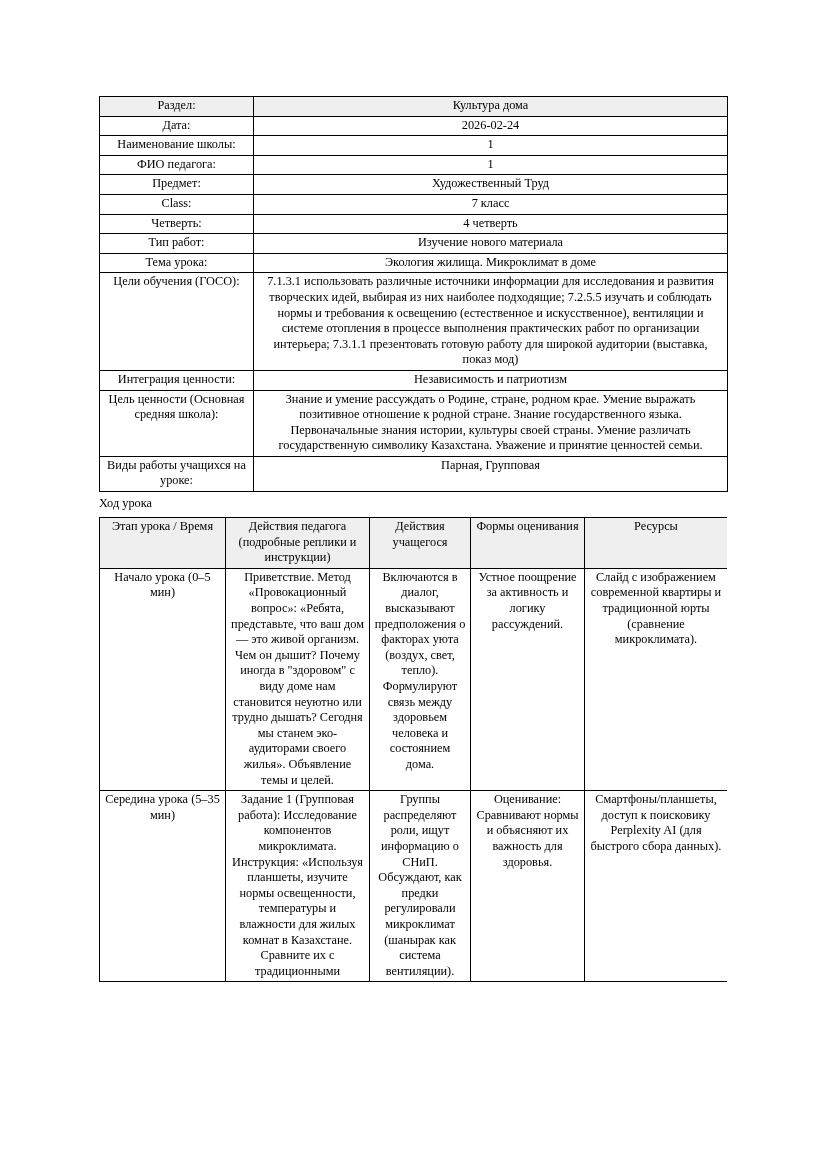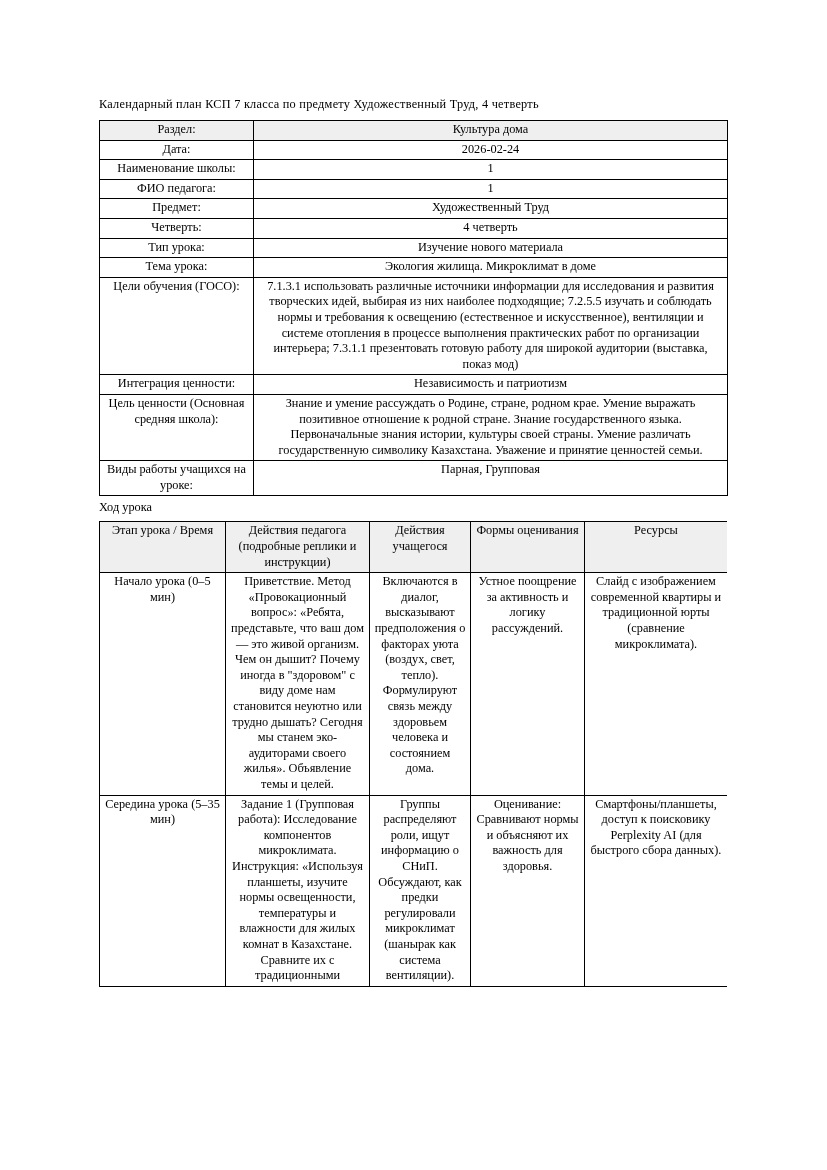--- a/index.html
+++ b/index.html
@@ -98,21 +98,20 @@
     position: relative;
     overflow: hidden;
   }
 </style>
 </head>
 <body>
 
 <div class="page">
   <div class="content">
 
-    <p class="doc-title">Календарный план КСП 7 класса по предмету Художественный Труд, 4 четверть</p>
 
     <table class="doc-table info-table">
       <colgroup>
         <col class="c-label">
         <col class="c-value">
       </colgroup>
       <tbody>
         <tr class="header-row">
           <td>Раздел:</td>
           <td>Культура дома</td>
@@ -127,25 +126,29 @@
         </tr>
         <tr>
           <td>ФИО педагога:</td>
           <td>1</td>
         </tr>
         <tr>
           <td>Предмет:</td>
           <td>Художественный Труд</td>
         </tr>
         <tr>
+          <td>Class:</td>
+          <td>7 класс</td>
+        </tr>
+        <tr>
           <td>Четверть:</td>
           <td>4 четверть</td>
         </tr>
         <tr>
-          <td>Тип урока:</td>
+          <td>Тип работ:</td>
           <td>Изучение нового материала</td>
         </tr>
         <tr>
           <td>Тема урока:</td>
           <td>Экология жилища. Микроклимат в доме</td>
         </tr>
         <tr>
           <td>Цели обучения (ГОСО):</td>
           <td>7.1.3.1 использовать различные источники информации для исследования и развития творческих идей, выбирая из них наиболее подходящие; 7.2.5.5 изучать и соблюдать нормы и требования к освещению (естественное и искусственное), вентиляции и системе отопления в процессе выполнения практических работ по организации интерьера; 7.3.1.1 презентовать готовую работу для широкой аудитории (выставка, показ мод)</td>
         </tr>

